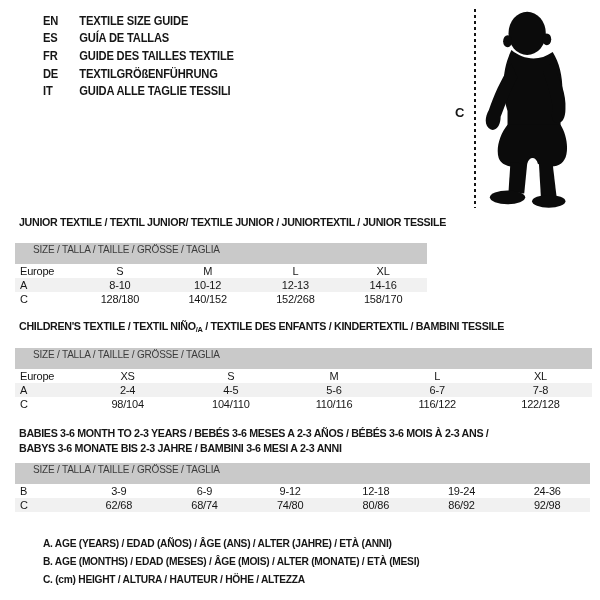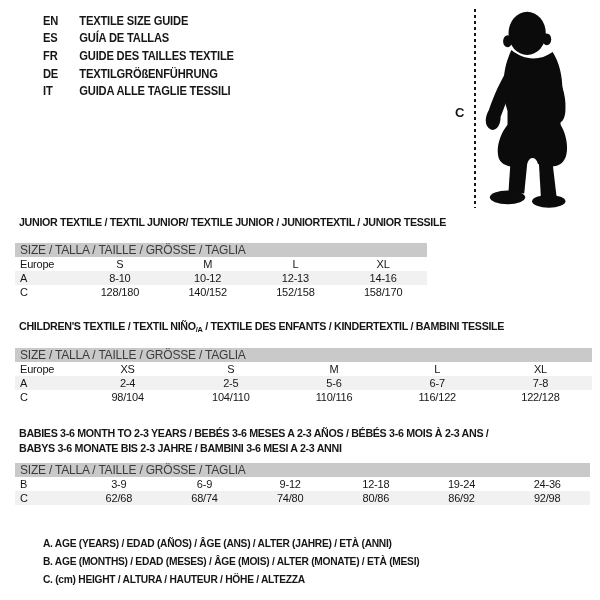--- a/index.html
+++ b/index.html
@@ -28,22 +28,22 @@
   .h-junior{left:19px;top:215px;}
   .h-children{left:19px;top:319px;}
   .h-babies{left:19px;top:426px;}
   .sec-heading sub{font-size:8px;vertical-align:-2px;}
 
   
   .tbl{font-size:11px;}
   .tbl-junior{left:15px;top:243px;width:412px;}
   .tbl-children{left:15px;top:348px;width:577px;}
   .tbl-babies{left:15px;top:463px;width:575px;}
-  .size-bar{height:14px;line-height:14px;background:var(--bar,#c9c9c9);color:var(--bar-text,#3c3c3c);
-    padding-left:5px;font-size:12px;letter-spacing:-.2px;}
+  .size-bar{height:21px;line-height:14px;background:var(--bar,#c9c9c9);color:var(--bar-text,#3c3c3c);
+    padding-left:18px;font-size:10px;letter-spacing:-.2px;}
   .row{display:flex;height:14px;align-items:center;}
   .row.shaded{background:var(--stripe,#f1f1f1);}
   .cell-label{width:56px;padding-left:5px;letter-spacing:-.2px;}
   .cell-val{flex:1;text-align:center;letter-spacing:-.2px;}
 
   
   .footnotes{left:19px;top:535px;margin-left:24px;}
   .footnote{height:17.8px;line-height:17.8px;font-weight:bold;font-size:11px;letter-spacing:-.3px;}
 </style>
 </head>
@@ -104,42 +104,42 @@
       <span class="cell-label">A</span>
       <span class="cell-val">8-10</span>
       <span class="cell-val">10-12</span>
       <span class="cell-val">12-13</span>
       <span class="cell-val">14-16</span>
     </div>
     <div class="row">
       <span class="cell-label">C</span>
       <span class="cell-val">128/180</span>
       <span class="cell-val">140/152</span>
-      <span class="cell-val">152/158</span>
+      <span class="cell-val">152/268</span>
       <span class="cell-val">158/170</span>
     </div>
   </div>
 
 <div class="abs sec-heading cond h-children">
     <div class="heading-line"><span>CHILDREN'S TEXTILE / TEXTIL NIÑO</span><sub>/A</sub><span> / TEXTILE DES ENFANTS / KINDERTEXTIL / BAMBINI TESSILE</span></div>
   </div>
 <div class="abs tbl tbl-children">
     <div class="size-bar"><span class="cond">SIZE / TALLA / TAILLE / GRÖSSE / TAGLIA</span></div>
     <div class="row">
       <span class="cell-label">Europe</span>
       <span class="cell-val">XS</span>
       <span class="cell-val">S</span>
       <span class="cell-val">M</span>
       <span class="cell-val">L</span>
       <span class="cell-val">XL</span>
     </div>
     <div class="row shaded">
       <span class="cell-label">A</span>
       <span class="cell-val">2-4</span>
-      <span class="cell-val">2-5</span>
+      <span class="cell-val">4-5</span>
       <span class="cell-val">5-6</span>
       <span class="cell-val">6-7</span>
       <span class="cell-val">7-8</span>
     </div>
     <div class="row">
       <span class="cell-label">C</span>
       <span class="cell-val">98/104</span>
       <span class="cell-val">104/110</span>
       <span class="cell-val">110/116</span>
       <span class="cell-val">116/122</span>

